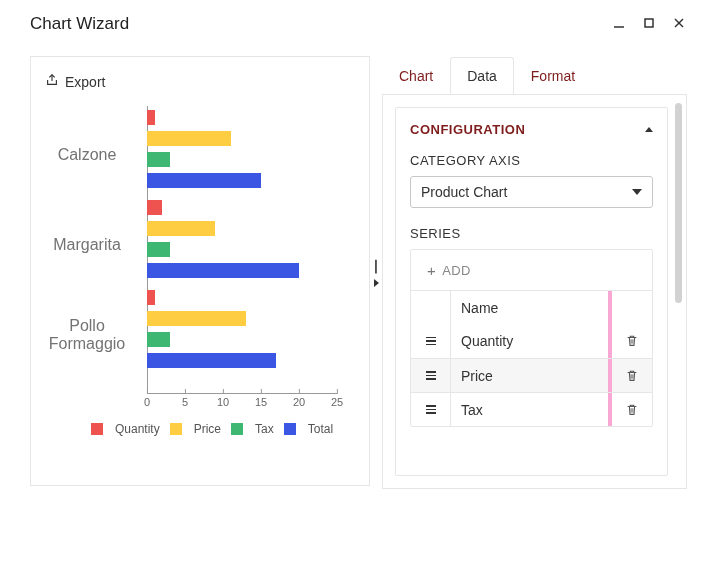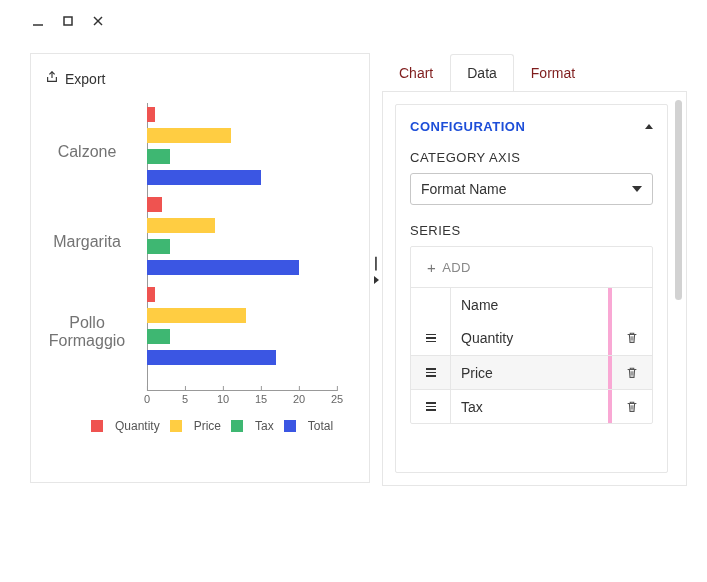--- a/index.html
+++ b/index.html
@@ -177,21 +177,21 @@
     border: 1px solid #e6e6e6;
     border-radius: 2px;
     padding: 14px 14px 8px 14px;
     height: 100%;
     overflow: hidden;
   }
   .config-header {
     display: flex;
     justify-content: space-between;
     align-items: center;
-    color: #1d4ed8;
+    color: #7f1d1d;
     font-size: 13px;
     letter-spacing: 0.5px;
     font-weight: 600;
     margin-bottom: 16px;
   }
   .section-label {
     font-size: 13px;
     letter-spacing: 0.5px;
     color: #333;
     margin-bottom: 8px;
@@ -285,20 +285,21 @@
     border-bottom: 4px solid transparent;
     border-left: 5px solid #333;
     margin-top: 6px;
   }
   svg.icon { width: 14px; height: 14px; }
 </style>
 </head>
 <body>
 
 <div class="titlebar">
+  <h1>Chart Wizard</h1>
   <div class="win-controls">
     <span>
       <svg class="icon" viewBox="0 0 14 14">
           <line x1="2" y1="11" x2="12" y2="11" stroke="#333" stroke-width="1.5"></line>
         </svg>
     </span>
     <span>
       <svg class="icon" viewBox="0 0 14 14">
           <rect x="3" y="3" width="8" height="8" fill="none" stroke="#333" stroke-width="1.5"></rect>
         </svg>
@@ -392,21 +393,21 @@
       <div class="scrollbar"></div>
 
       <div class="config-card">
         <div class="config-header">
           <span>CONFIGURATION</span>
           <span class="caret-up-sm"></span>
         </div>
 
         <div class="section-label">CATEGORY AXIS</div>
         <div class="dropdown">
-          <span>Format Name</span>
+          <span>Product Chart</span>
           <span class="caret-down"></span>
         </div>
 
         <div class="section-label">SERIES</div>
         <div class="series-grid">
           <div class="grid-row add">
             <span style="margin-right:6px;font-size:15px;color:#777;">+</span>
             <span>ADD</span>
           </div>
           <div class="grid-row">

